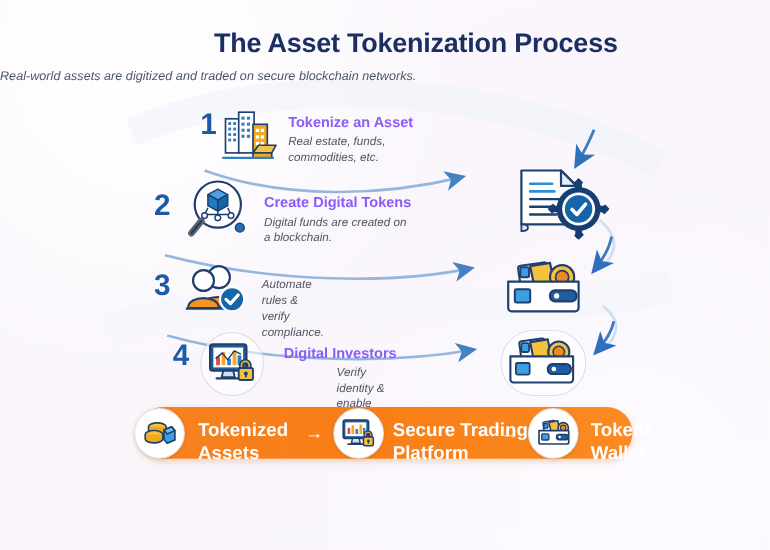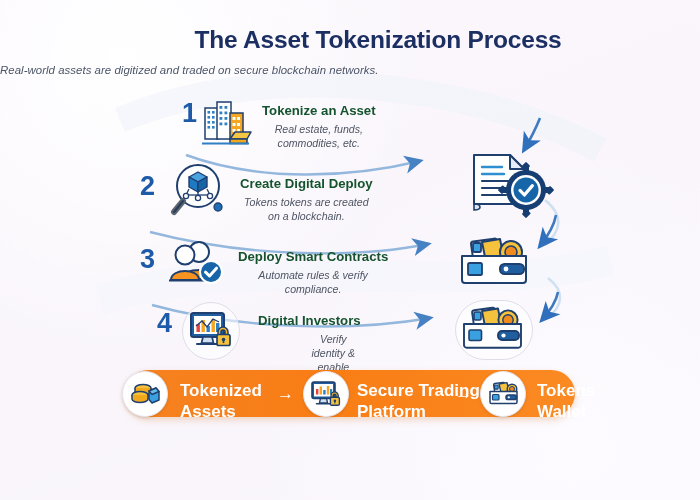--- a/index.html
+++ b/index.html
@@ -51,31 +51,30 @@
   .step-num {
     position: absolute;
     font-size: 27px; font-weight: bold;
     color: #1d5aa8;
     line-height: 1;
   }
   .step-icon { position: absolute; }
   .step-text { position: absolute; }
   .step-title {
     font-size: 13.2px; font-weight: bold;
-    color: #14532d;
+    color: #8b5cf6;
     white-space: nowrap;
     line-height: 1.2;
   }
   .step-desc {
     font-size: 10.6px; font-style: italic;
     color: #4e5563;
     line-height: 1.35;
     margin-top: 3px;
     max-width: 180px;
-    text-align: center;
   }
   .icon-ring {
     position: absolute;
     border-radius: 50%;
     border: 1px solid #e0dde8;
     background: rgba(255,255,255,0.55);
   }
 
   
   .right-illus { position: absolute; }
@@ -208,40 +207,39 @@
         <path d="M41 14 L41 24 L32 29 L32 19 Z" fill="#1565a8" stroke="#1f3f6e" stroke-width="1.4" stroke-linejoin="round"></path>
         <path d="M23 26 L20 32 M41 26 L44 32 M32 29 L32 34" stroke="#1f3f6e" stroke-width="1.3" fill="none"></path>
         <path d="M20 32 L44 32" stroke="#1f3f6e" stroke-width="1.3" fill="none"></path>
         <circle cx="20" cy="33" r="2.6" fill="#ffffff" stroke="#1f3f6e" stroke-width="1.3"></circle>
         <circle cx="32" cy="35" r="2.6" fill="#ffffff" stroke="#1f3f6e" stroke-width="1.3"></circle>
         <circle cx="44" cy="33" r="2.6" fill="#ffffff" stroke="#1f3f6e" stroke-width="1.3"></circle>
         <circle cx="52" cy="44" r="4" fill="#1f6fb8" stroke="#1f3f6e" stroke-width="1.3"></circle>
       </svg>
     </div>
     <div class="step-text" style="left:240px; top:176px;">
-      <div class="step-title">Create Digital Deploy</div>
-      <div class="step-desc" style="max-width:152px;">Tokens tokens are created on a blockchain.</div>
+      <div class="step-title">Create Digital Tokens</div>
+      <div class="step-desc" style="max-width:152px;">Digital funds are created on a blockchain.</div>
     </div>
   </div>
 
   <div class="step" style="left:0;top:0;">
     <div class="step-num" style="left:140px; top:246px;">3</div>
     <div class="step-icon" style="left:166px; top:239px; width:62px; height:46px;">
       <svg width="62" height="46" viewBox="0 0 62 46">
         <circle cx="33" cy="13" r="10" fill="#ffffff" stroke="#1f3f6e" stroke-width="2"></circle>
         <path d="M16 40 C 16 28, 50 28, 50 40 Z" fill="#f79321" stroke="#1f3f6e" stroke-width="2" stroke-linejoin="round"></path>
         <circle cx="19" cy="16" r="9.5" fill="#ffffff" stroke="#1f3f6e" stroke-width="2"></circle>
         <path d="M5 41 C 5 29, 33 29, 33 41 Z" fill="#f79321" stroke="#1f3f6e" stroke-width="2" stroke-linejoin="round"></path>
         <line x1="3" y1="41.5" x2="52" y2="41.5" stroke="#1f3f6e" stroke-width="2"></line>
         <circle cx="45" cy="33" r="11" fill="#1565a8" stroke="#ffffff" stroke-width="2"></circle>
         <path d="M39.5 33.2 L43.5 37 L50.5 29.2" stroke="#ffffff" stroke-width="3" fill="none" stroke-linecap="round" stroke-linejoin="round"></path>
       </svg>
     </div>
     <div class="step-text" style="left:238px; top:249px;">
-      <div class="step-title">Deploy Smart Contracts</div>
       <div class="step-desc" style="max-width:210px;">Automate rules &amp; verify compliance.</div>
     </div>
   </div>
 
   <div class="step" style="left:0;top:0;">
     <div class="step-num" style="left:157px; top:310px;">4</div>
     <div class="icon-ring" style="left:182px; top:302px; width:56px; height:56px;"></div>
     <div class="step-icon" style="left:189px; top:310px; width:44px; height:40px;">
       <svg width="44" height="40" viewBox="0 0 44 40">
         <rect x="2" y="3" width="33" height="24" rx="2.5" fill="#1f5fa0" stroke="#1f3f6e" stroke-width="2"></rect>

